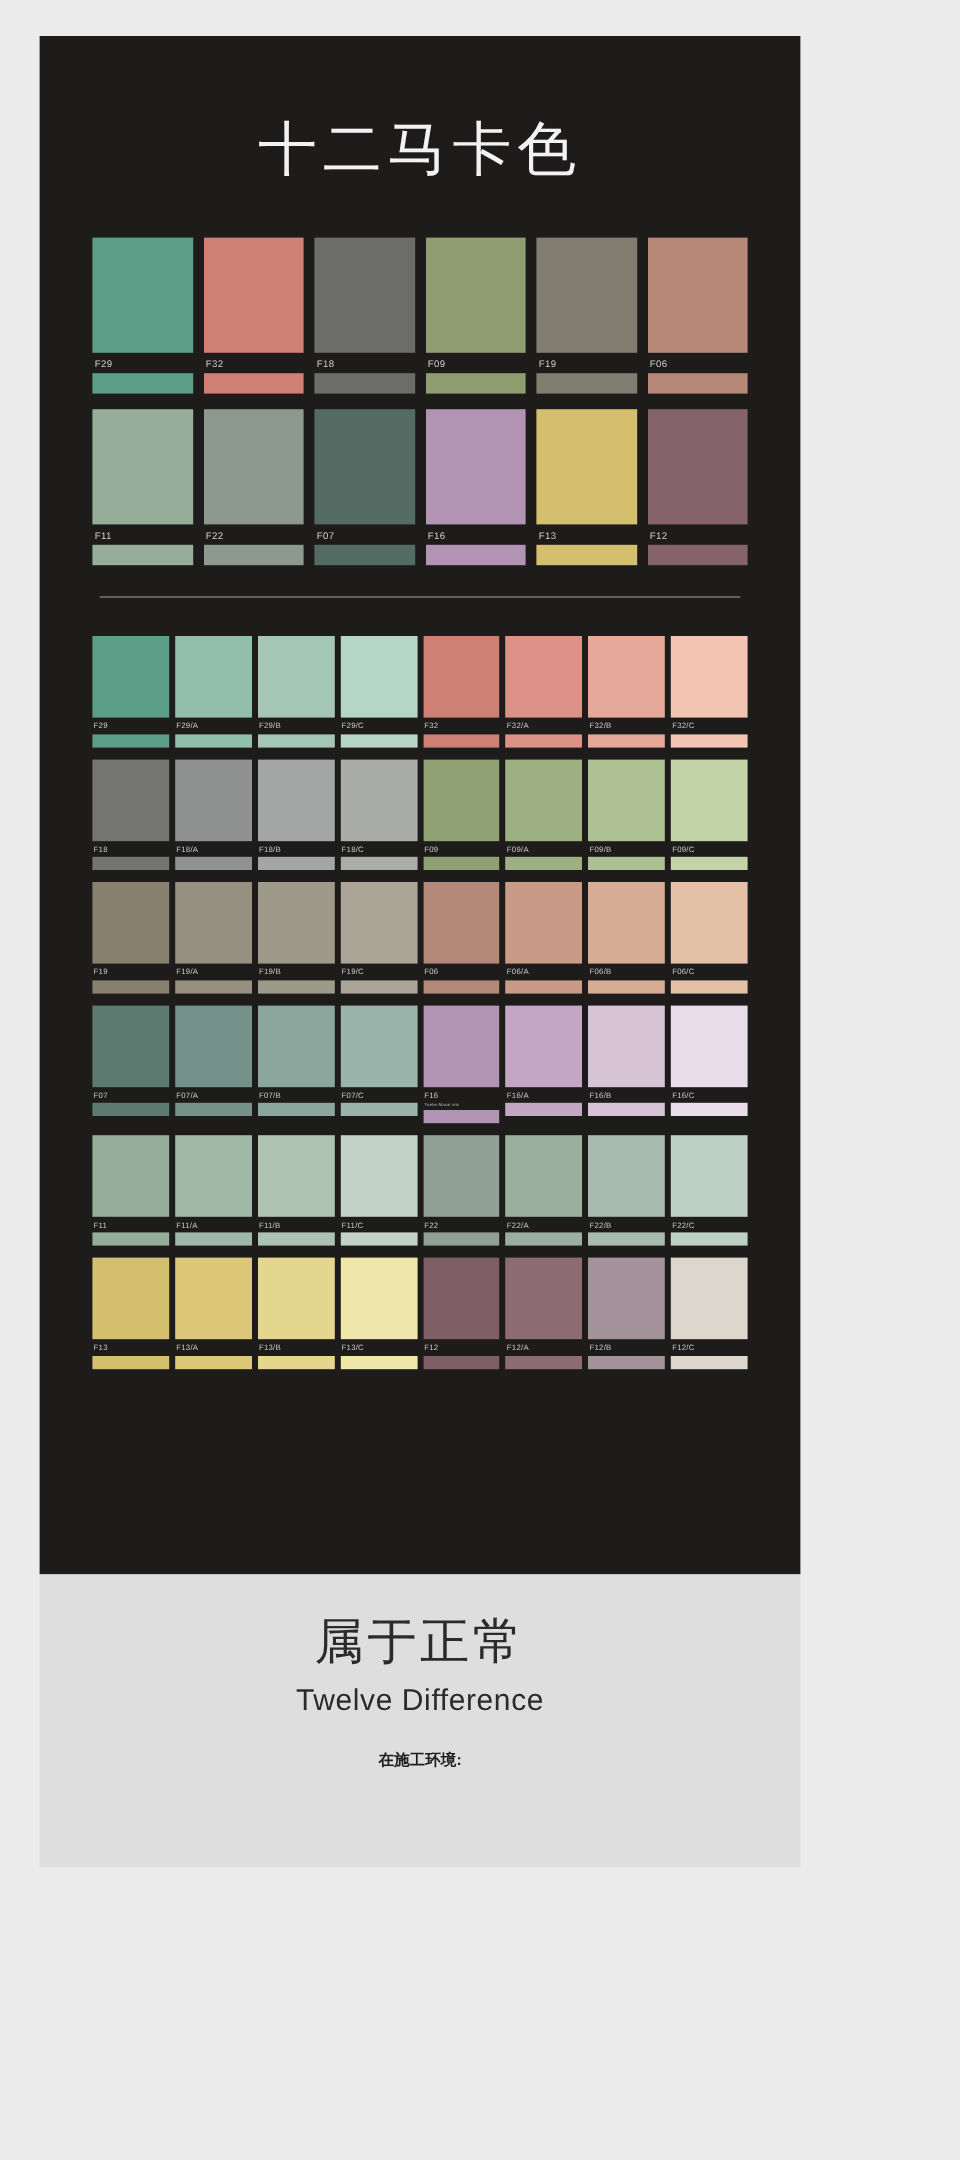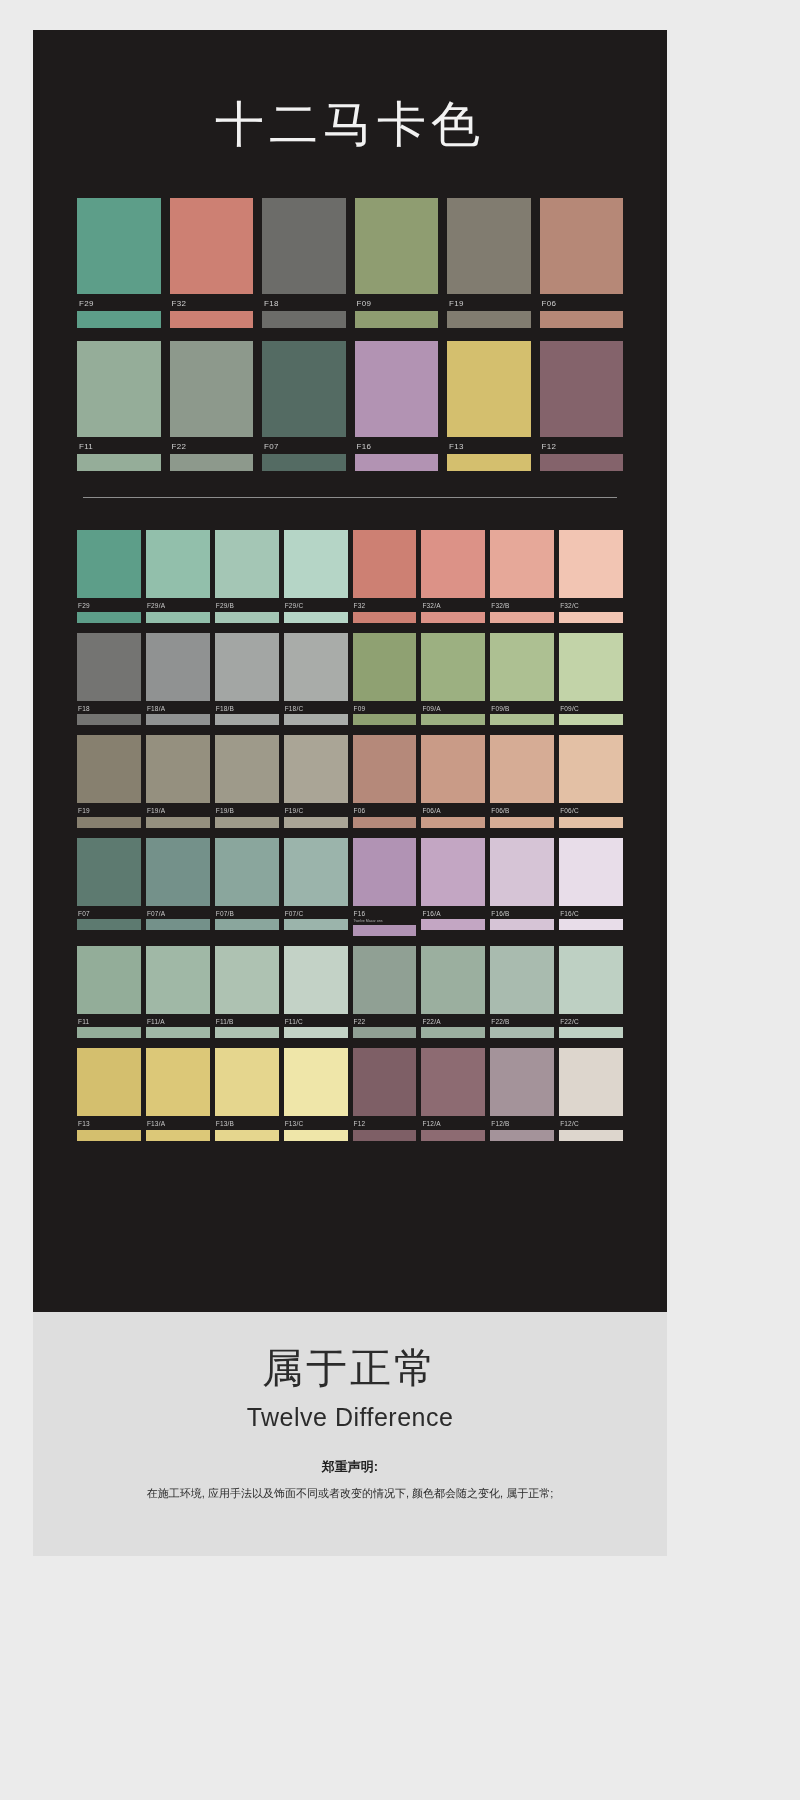--- a/index.html
+++ b/index.html
@@ -481,17 +481,16 @@
           <div class="low-label">F12/C</div>
           <div class="low-bar" style="background: rgb(221, 214, 205);"></div>
         </div>
       </div>
 
   </div>
 
   <div class="footer">
     <div class="footer-cn">属于正常</div>
     <div class="footer-en">Twelve Difference</div>
-    <div class="footer-notice-title">郑重声明:</div>
-    <div class="footer-line">在施工环境, 应用手法以及饰面不同或者改变的情况下, 颜色都会随之变化, 属于正常;</div>
+    <div class="footer-notice-title">在施工环境:</div>
   </div>
 
 </div>
 
 </body></html>

